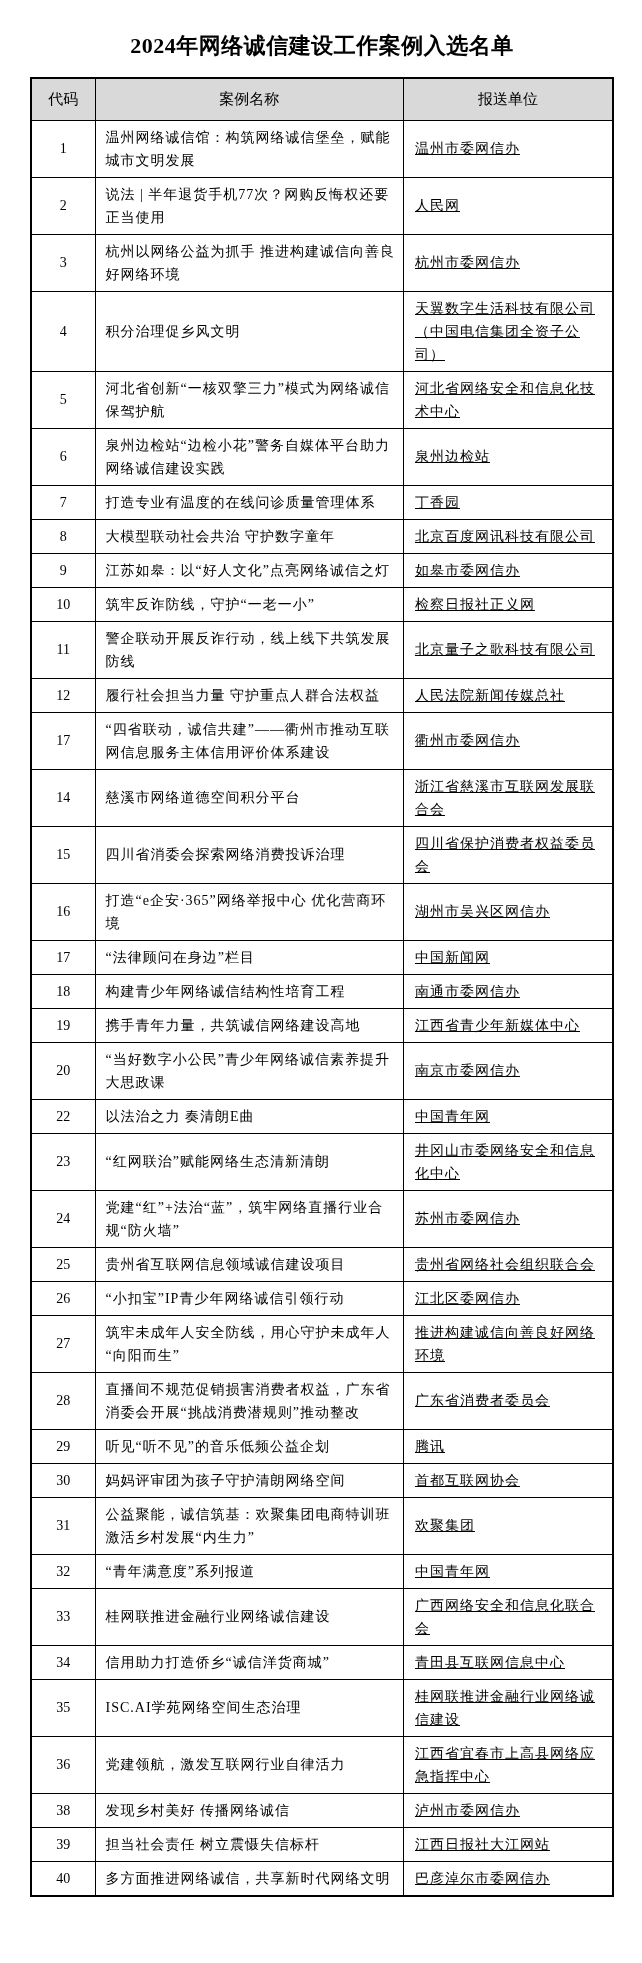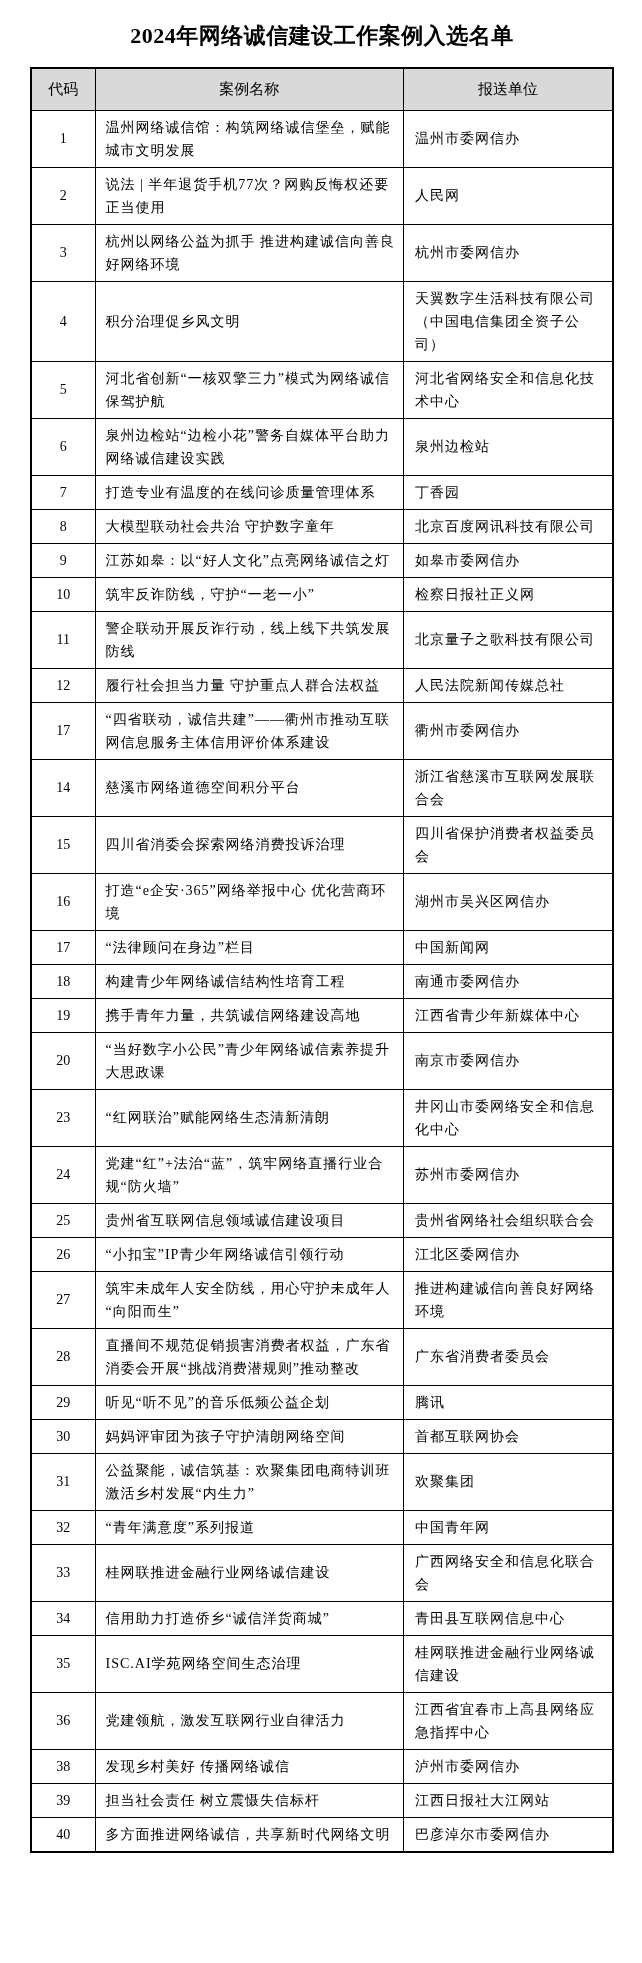--- a/index.html
+++ b/index.html
@@ -4,21 +4,21 @@
 <style>
   html, body {
     margin: 0;
     padding: 0;
     background: #ffffff;
     font-family: "Liberation Serif", "DejaVu Serif", serif;
     color: #000000;
   }
   .page {
     width: 614px;
-    margin: 2px auto;
+    margin: 12px auto;
     box-sizing: border-box;
     padding: 14px 14px 10px 16px;
   }
   .doc-title {
     text-align: center;
     font-size: 22px;
     font-weight: bold;
     margin: 6px 0 16px 0;
     letter-spacing: 0.5px;
     line-height: 1.3;
@@ -55,20 +55,21 @@
   td.case-cell {
     text-align: left;
     padding: 5px 6px 5px 10px;
     letter-spacing: 1px;
     white-space: pre-line;
   }
   td.unit-cell {
     text-align: left;
     padding: 5px 4px 5px 11px;
     letter-spacing: 1px;
+    text-decoration: underline;
   }
 </style>
 </head>
 <body>
 
 <div class="page">
   <h1 class="doc-title">2024年网络诚信建设工作案例入选名单</h1>
 
   <table class="case-table">
     <colgroup>
@@ -198,20 +199,25 @@
     <td class="unit-cell">江西省青少年新媒体中心</td>
   </tr>
 
   <tr>
     <td class="code-cell">20</td>
     <td class="case-cell">“当好数字小公民”青少年网络诚信素养提升大思政课</td>
     <td class="unit-cell">南京市委网信办</td>
   </tr>
 
 
+  <tr>
+    <td class="code-cell">22</td>
+    <td class="case-cell">以法治之力 奏清朗E曲</td>
+    <td class="unit-cell">中国青年网</td>
+  </tr>
 
   <tr>
     <td class="code-cell">23</td>
     <td class="case-cell">“红网联治”赋能网络生态清新清朗</td>
     <td class="unit-cell">井冈山市委网络安全和信息化中心</td>
   </tr>
 
   <tr>
     <td class="code-cell">24</td>
     <td class="case-cell">党建“红”+法治“蓝”，筑牢网络直播行业合规“防火墙”</td>

